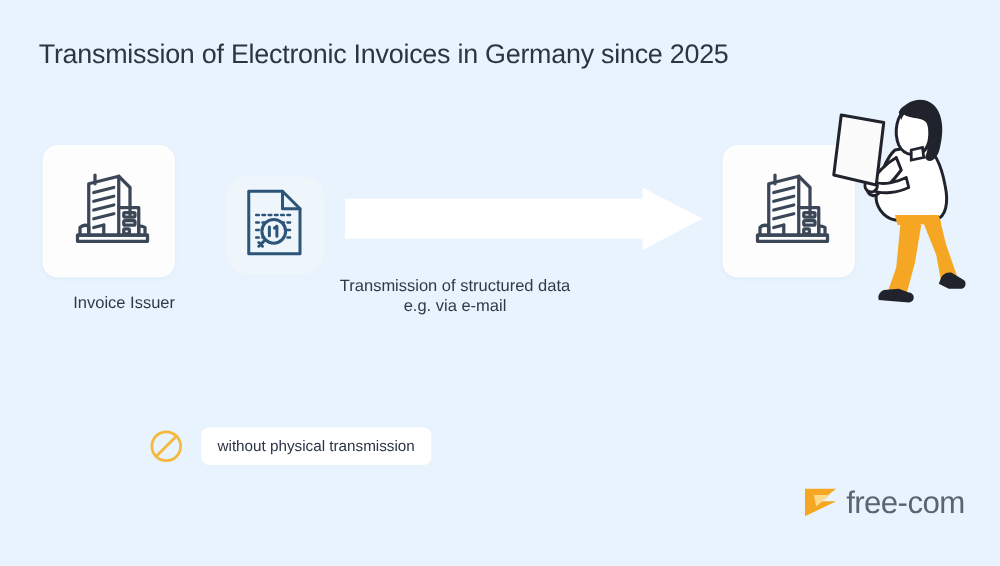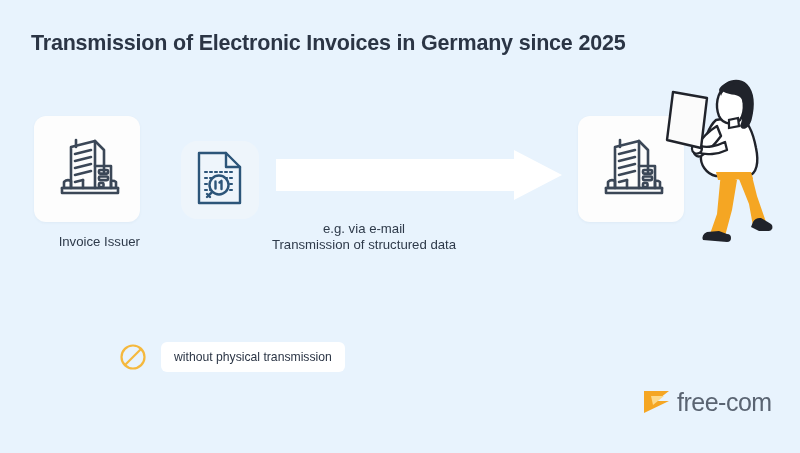--- a/index.html
+++ b/index.html
@@ -13,21 +13,21 @@
     color: #2e3a4a;
     position: relative;
   }
   #stage { position: relative; width: 800px; height: 453px; }
 
   
   .title {
     position: absolute;
     left: 31px; top: 31px;
     font-size: 21.5px;
-    font-weight: 700;
+    font-weight: 400;
     letter-spacing: -0.2px;
     color: #2b3545;
     white-space: nowrap;
   }
 
   
   .node { position: absolute; }
   .card {
     width: 106px; height: 106px;
     background: #fdfdfd;
@@ -169,22 +169,22 @@
     </span>
   </div>
 
   <div class="arrow-wrap">
     <svg width="286" height="50" viewBox="0 0 286 50">
       <path d="M0 9 L238 9 L238 0 L286 25 L238 50 L238 41 L0 41 Z" fill="#ffffff"></path>
     </svg>
   </div>
 
   <div class="arrow-caption">
+    <div>Transmission of structured data</div>
     <div>e.g. via e-mail</div>
-    <div>Transmission of structured data</div>
   </div>
 
   <div class="node" id="node-receiver">
     <div class="card">
       <span>
         <svg width="74" height="74" viewBox="0 0 74 74" fill="none" stroke="#3b4757" stroke-width="2.6" stroke-linecap="round" stroke-linejoin="round">
           <path d="M21 17 L45 11 L45 58 L21 58 Z"></path>
           <path d="M45 11 L54 20 L54 42"></path>
           <path d="M25 24 L41 20"></path>
           <path d="M25 31 L41 27"></path>

